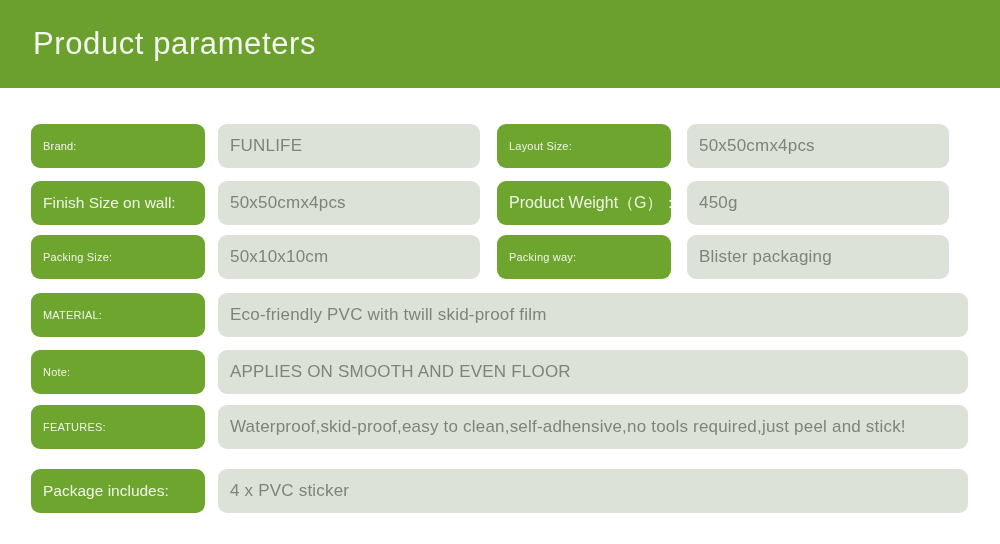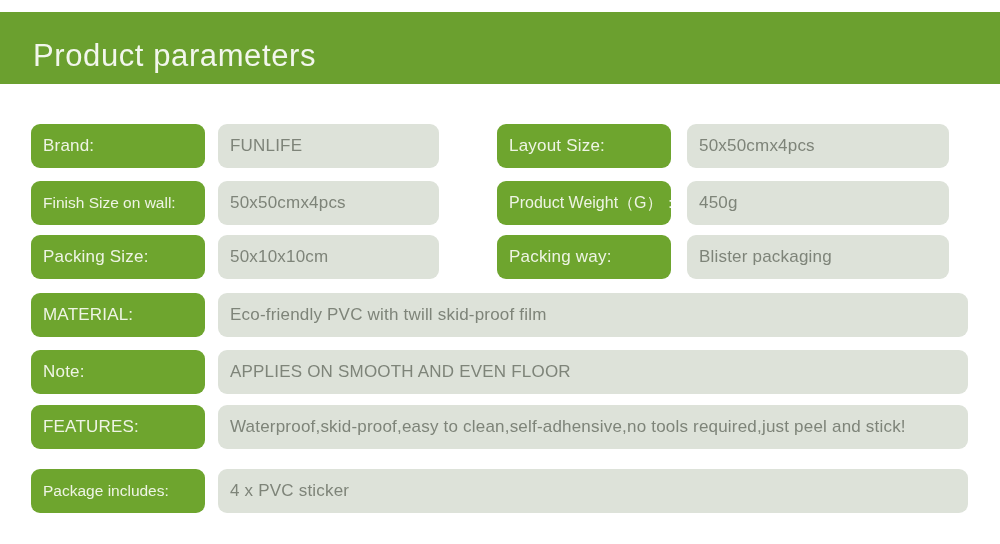--- a/index.html
+++ b/index.html
@@ -18,23 +18,23 @@
     position: relative;
     width: 1000px;
     height: 544px;
     background: #ffffff;
   }
 
   
   .header-banner {
     position: absolute;
     left: 0;
-    top: 12px;
-    width: 1000px;
-    height: 72px;
+    top: 0;
+    width: 1000px;
+    height: 88px;
     background: #6ba02f;
   }
   .header-title {
     position: absolute;
     left: 33px;
     top: 20px;
     font-size: 31px;
     line-height: 48px;
     font-weight: 300;
     letter-spacing: 0.6px;
@@ -64,21 +64,21 @@
     background: #6ea52e;
     border-radius: 9px;
     box-sizing: border-box;
     display: flex;
     align-items: center;
     padding-left: 12px;
     overflow: hidden;
   }
   .pill-label {
     color: #eef4e4;
-    font-size: 17px;
+    font-size: 11px;
     font-weight: 300;
     letter-spacing: 0.2px;
     white-space: nowrap;
   }
   .pill-label.tight { font-size: 15.5px; letter-spacing: 0px; }
   .pill-label.tighter { font-size: 16px; letter-spacing: 0px; }
 
   .valuebox {
     position: absolute;
     height: 44px;
@@ -93,21 +93,21 @@
   .value-text {
     color: #7e8479;
     font-size: 17px;
     font-weight: 300;
     letter-spacing: 0.2px;
     white-space: nowrap;
   }
 
   
   .col-l-pill  { left: 31px;  width: 174px; }
-  .col-l-value { left: 218px; width: 221px; }
+  .col-l-value { left: 218px; width: 262px; }
   .col-r-pill  { left: 497px; width: 174px; }
   .col-r-value { left: 687px; width: 262px; }
   .col-full-pill  { left: 31px;  width: 174px; }
   .col-full-value { left: 218px; width: 750px; }
 
   
   .row-0 { top: 36px; }
   .row-1 { top: 93px; }
   .row-2 { top: 147px; }
   .row-3 { top: 205px; }

